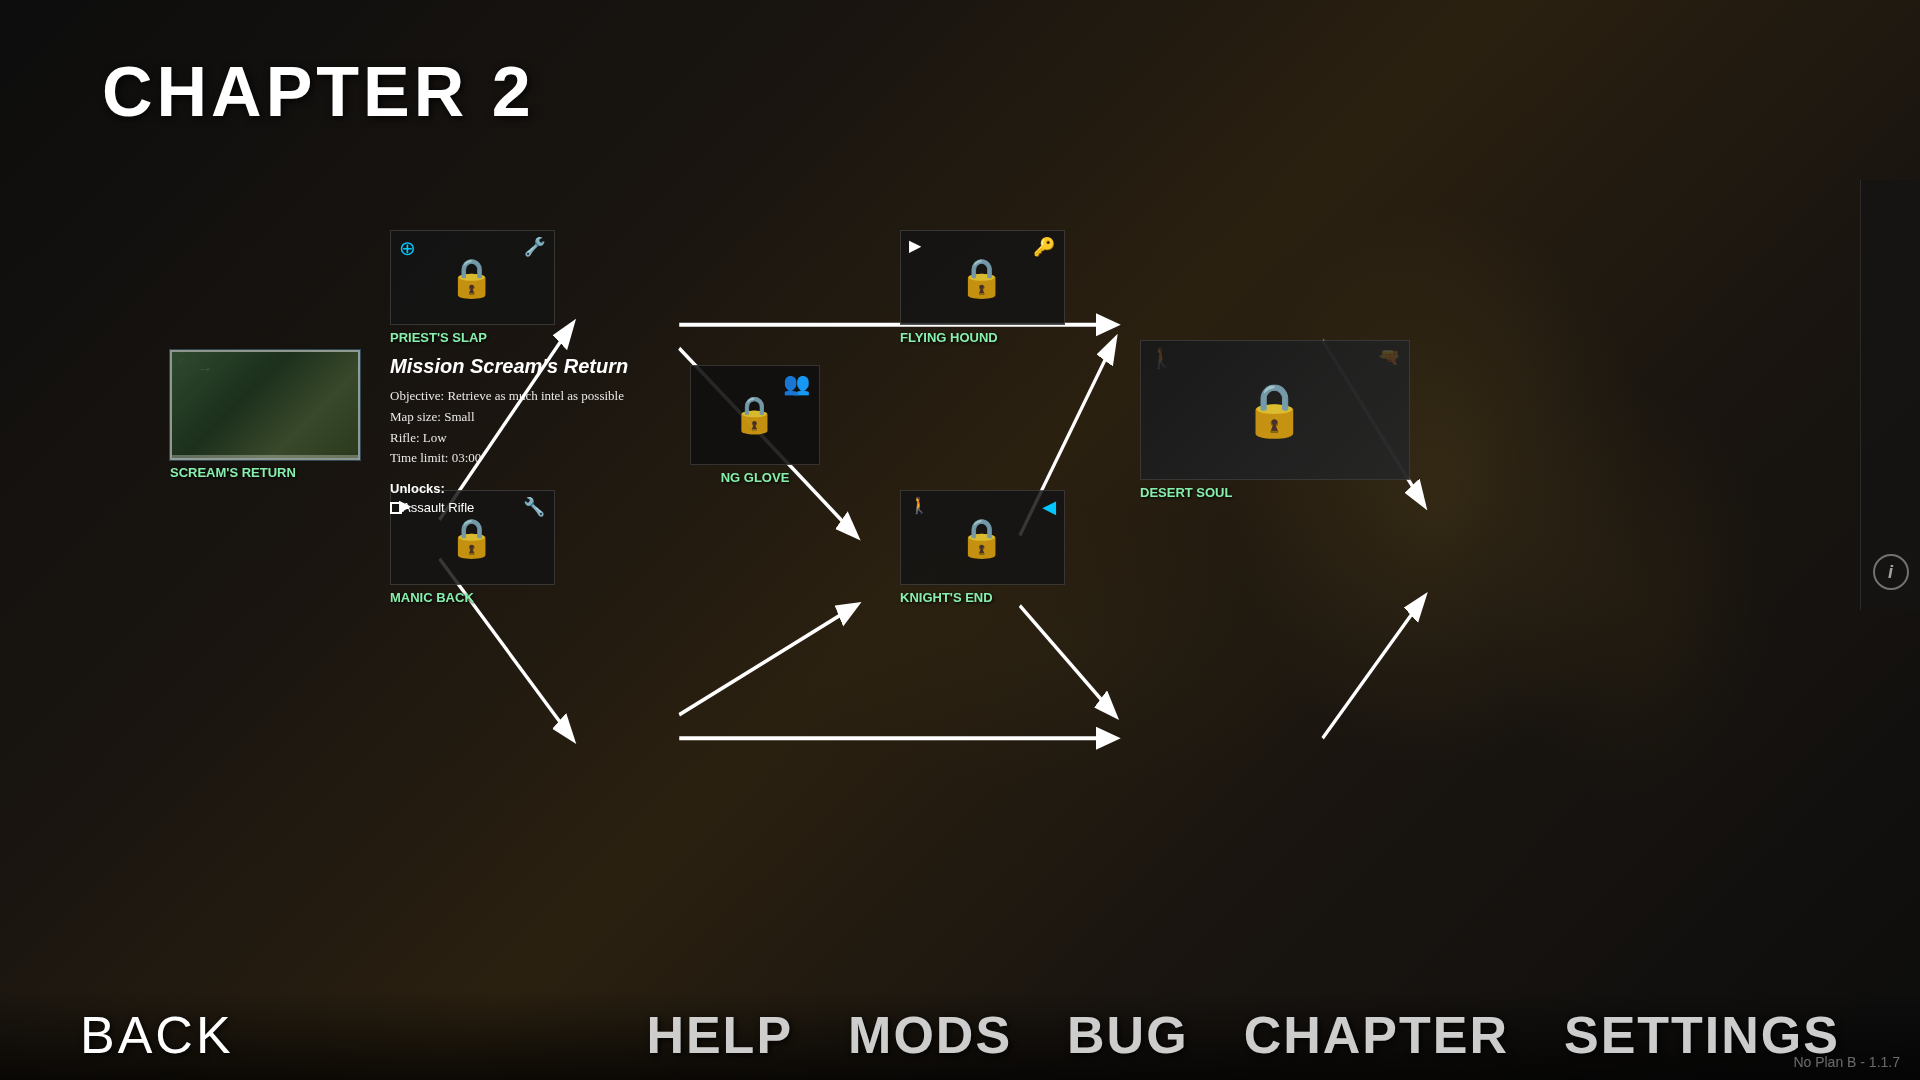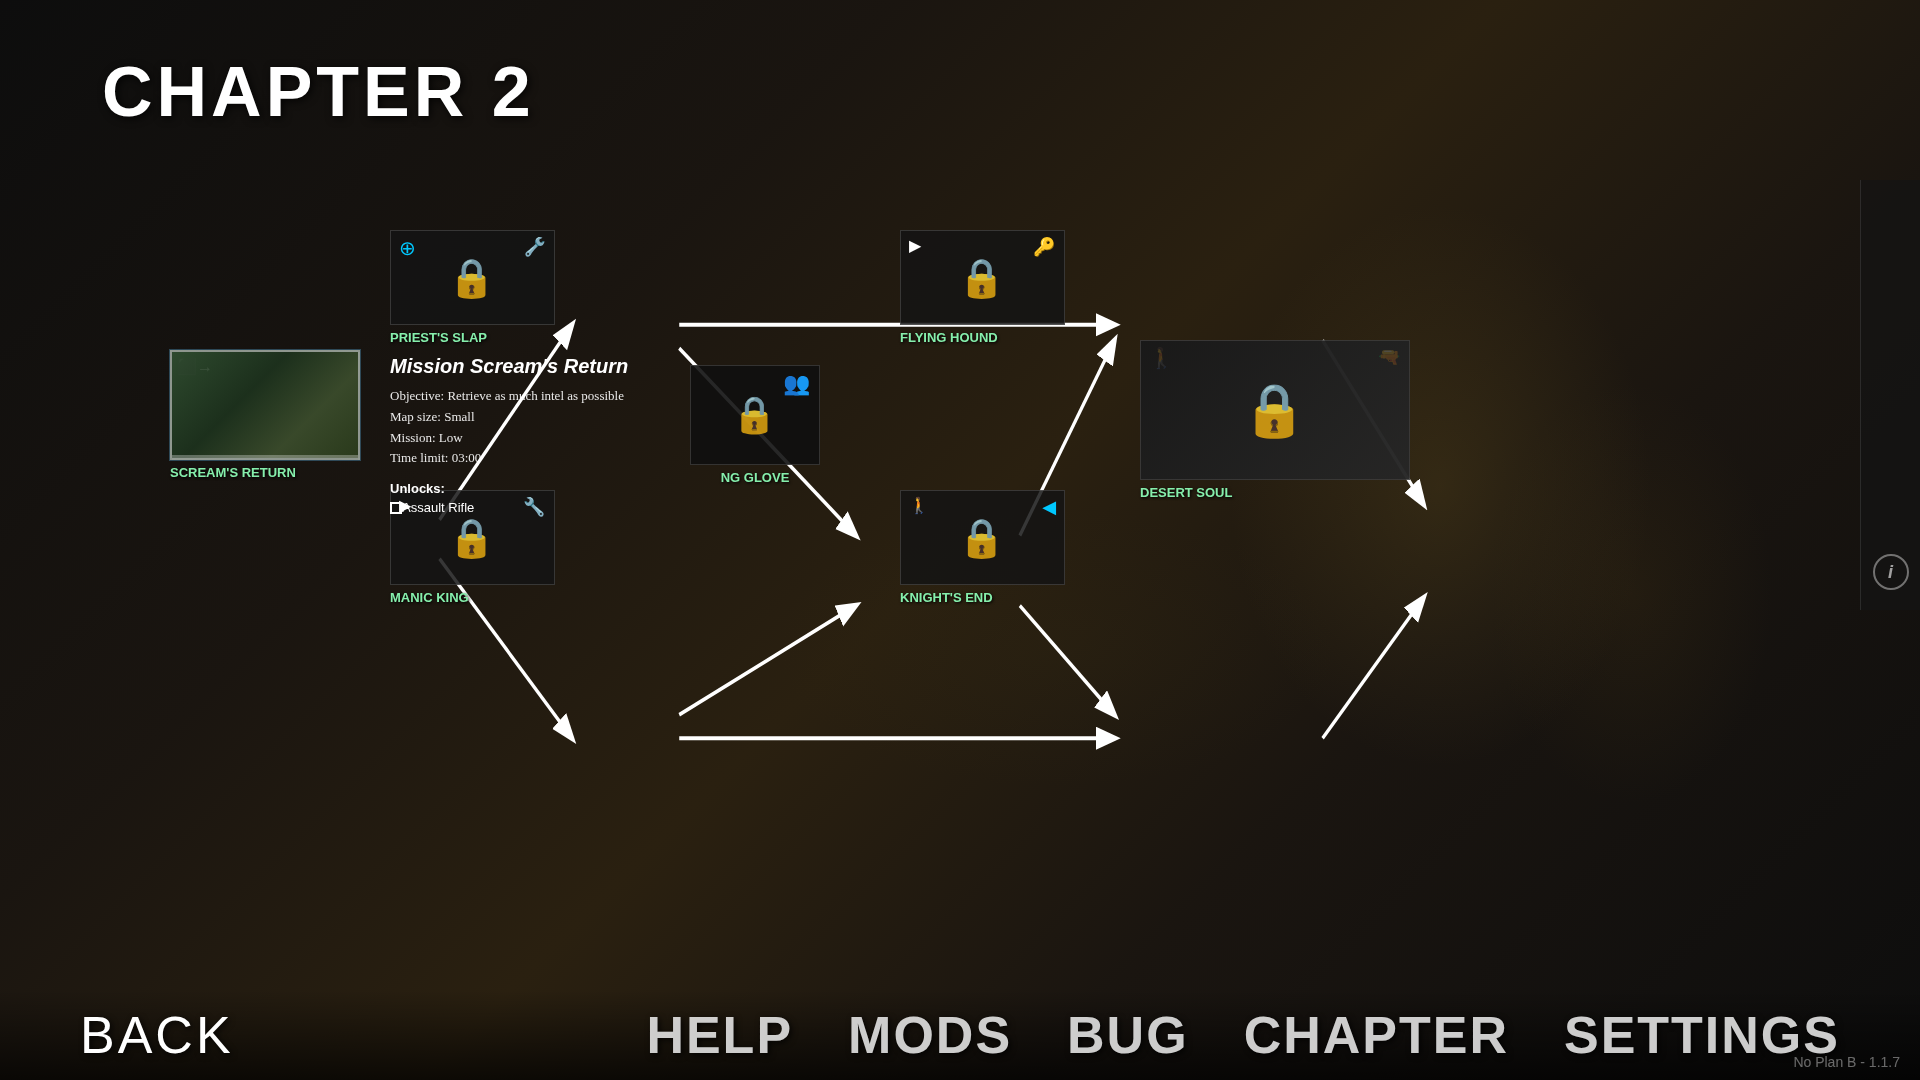--- a/index.html
+++ b/index.html
@@ -386,21 +386,21 @@
     </div>
     <div class="node-label" style="align-self:center;">NG GLOVE</div>
   </div>
 
   <div class="mission-node node-manic">
     <div class="node-box" style="width:165px; height:95px;">
       <span style="position:absolute; top:5px; left:8px; font-size:16px; color:white;">▶</span>
       <span style="position:absolute; top:5px; right:8px; font-size:18px; color:#00c8ff;">🔧</span>
       <span style="font-size:38px; color:rgba(160,160,160,0.85);">🔒</span>
     </div>
-    <div class="node-label">MANIC KING</div>
+    <div class="node-label">MANIC BACK</div>
   </div>
 
   <div class="mission-node node-knight">
     <div class="node-box" style="width:165px; height:95px;">
       <span style="position:absolute; top:5px; left:8px; font-size:16px; color:white;">🚶</span>
       <span style="position:absolute; top:5px; right:8px; font-size:18px; color:#00c8ff;">◀</span>
       <span style="font-size:38px; color:rgba(160,160,160,0.85);">🔒</span>
     </div>
     <div class="node-label">KNIGHT'S END</div>
   </div>
@@ -417,21 +417,21 @@
 
   <div class="mission-popup">
     <div class="title">Mission Scream's Return</div>
     <div class="detail">
       <span>Objective:</span>
       <span>Retrieve as much intel as possible</span>
       <br>
       <span>Map size:</span>
       <span>Small</span>
       <br>
-      <span>Mission:</span>
+      <span>Rifle:</span>
       <span>Low</span>
       <br>
       <span>Time limit:</span>
       <span>03:00</span>
     </div>
     <div class="unlocks-label">Unlocks:</div>
     <div class="unlock-item">
       <span class="checkbox"></span>
       <span>Assault Rifle</span>
     </div>

